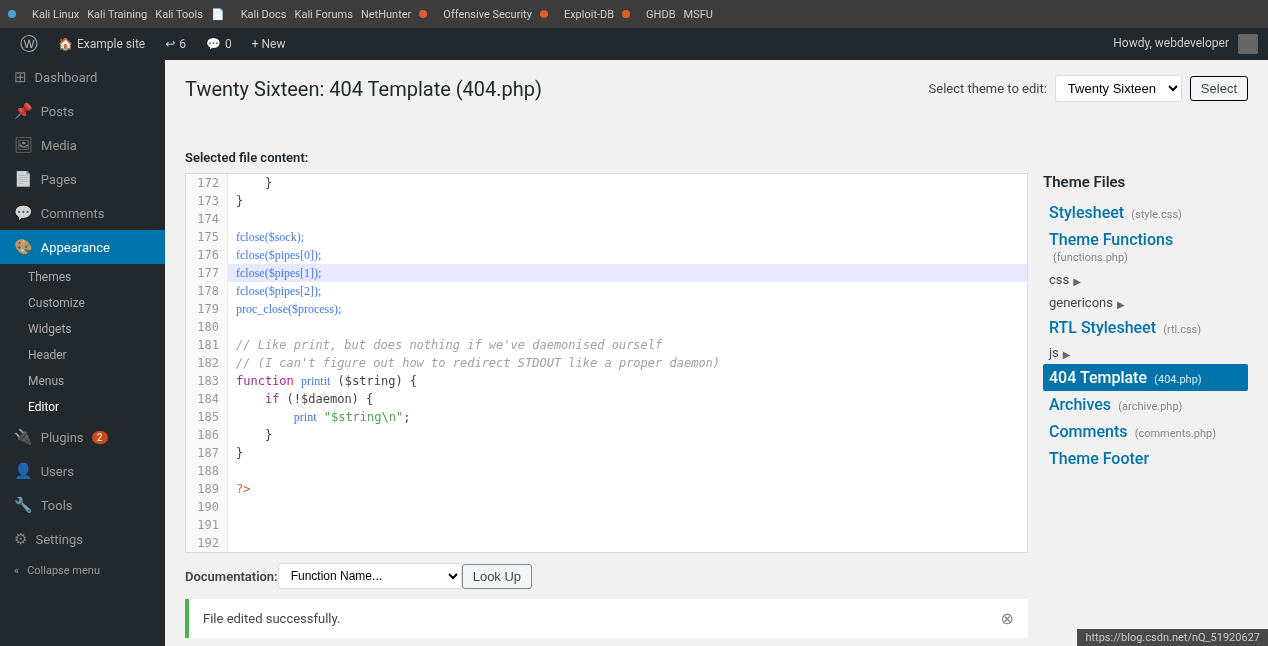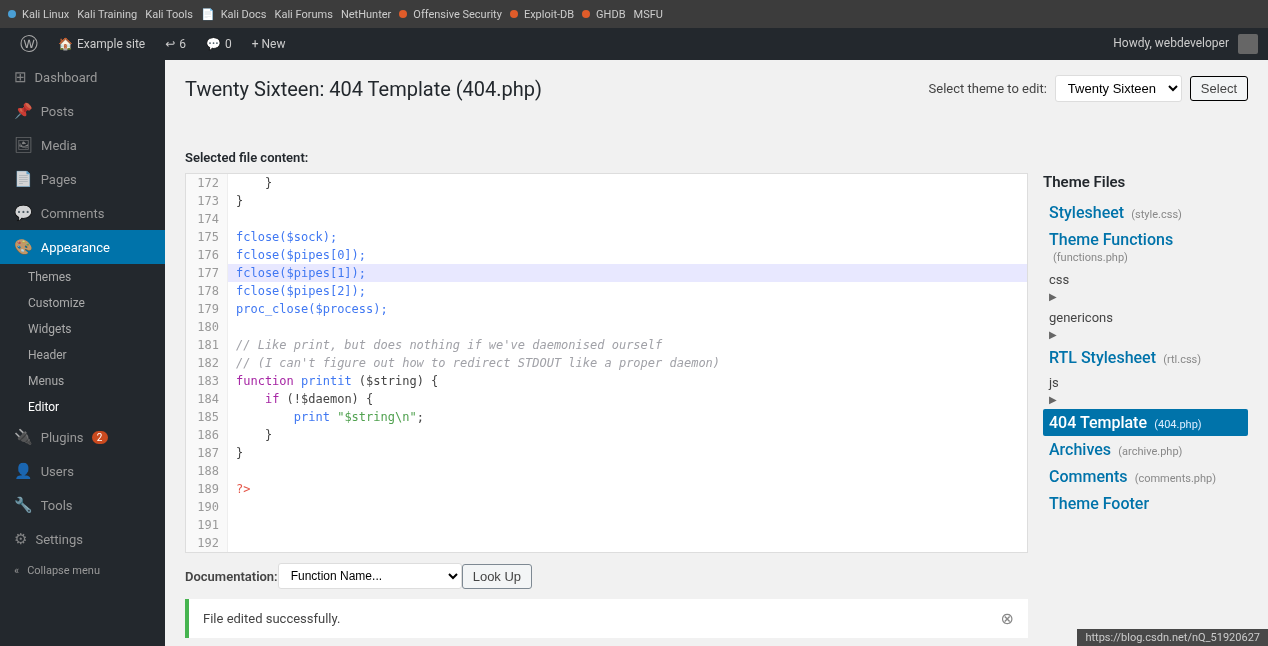--- a/index.html
+++ b/index.html
@@ -12,21 +12,21 @@
       display: flex;
       align-items: center;
       padding: 0 8px;
       gap: 8px;
     }
     .browser-bar-item {
       color: #ccc;
       font-size: 11px;
       display: flex;
       align-items: center;
-      gap: 6px;
+      gap: 16px;
       cursor: pointer;
       white-space: nowrap;
     }
     .browser-bar-item .dot {
       width: 8px; height: 8px; border-radius: 50%; display: inline-block;
     }
     .dot-kali { background: #4a9fd5; }
     .dot-offensive { background: #e05c2a; }
     .dot-exploit { background: #e05c2a; }
     .dot-ghdb { background: #e05c2a; }
@@ -187,21 +187,21 @@
       min-width: 42px;
       border-right: 1px solid #eee;
       background: #f9f9f9;
       user-select: none;
     }
     .line-content {
       padding: 0 8px;
       white-space: pre;
       flex: 1;
     }
-    .c-blue { color: #4078f2; }
+    .c-blue { color: #4078f2; font-family: Liberation Serif, serif; }
     .c-purple { color: #a626a4; }
     .c-green { color: #50a14f; }
     .c-comment { color: #a0a1a7; font-style: italic; }
     .c-tag { color: #e45649; }
 
     
     .theme-files-sidebar {
       width: 205px;
       flex-shrink: 0;
     }
@@ -224,27 +224,26 @@
     }
     .theme-file-item.active .theme-file-link { color: #fff; }
     .theme-file-sub {
       color: #888;
       font-size: 11px;
       margin-left: 4px;
     }
     .theme-file-item.active .theme-file-sub { color: #ddeeff; }
     .theme-file-expandable {
       display: flex;
-      align-items: flex-start;
+      align-items: flex-end;
       gap: 4px;
       color: #444;
       font-size: 13px;
       padding: 4px 6px;
       cursor: pointer;
-      flex-direction: column;
     }
     .expand-arrow { font-size: 10px; color: #666; }
 
     
     .doc-row {
       display: flex;
       align-items: center;
       margin-top: 10px;
     }
     .doc-label {

